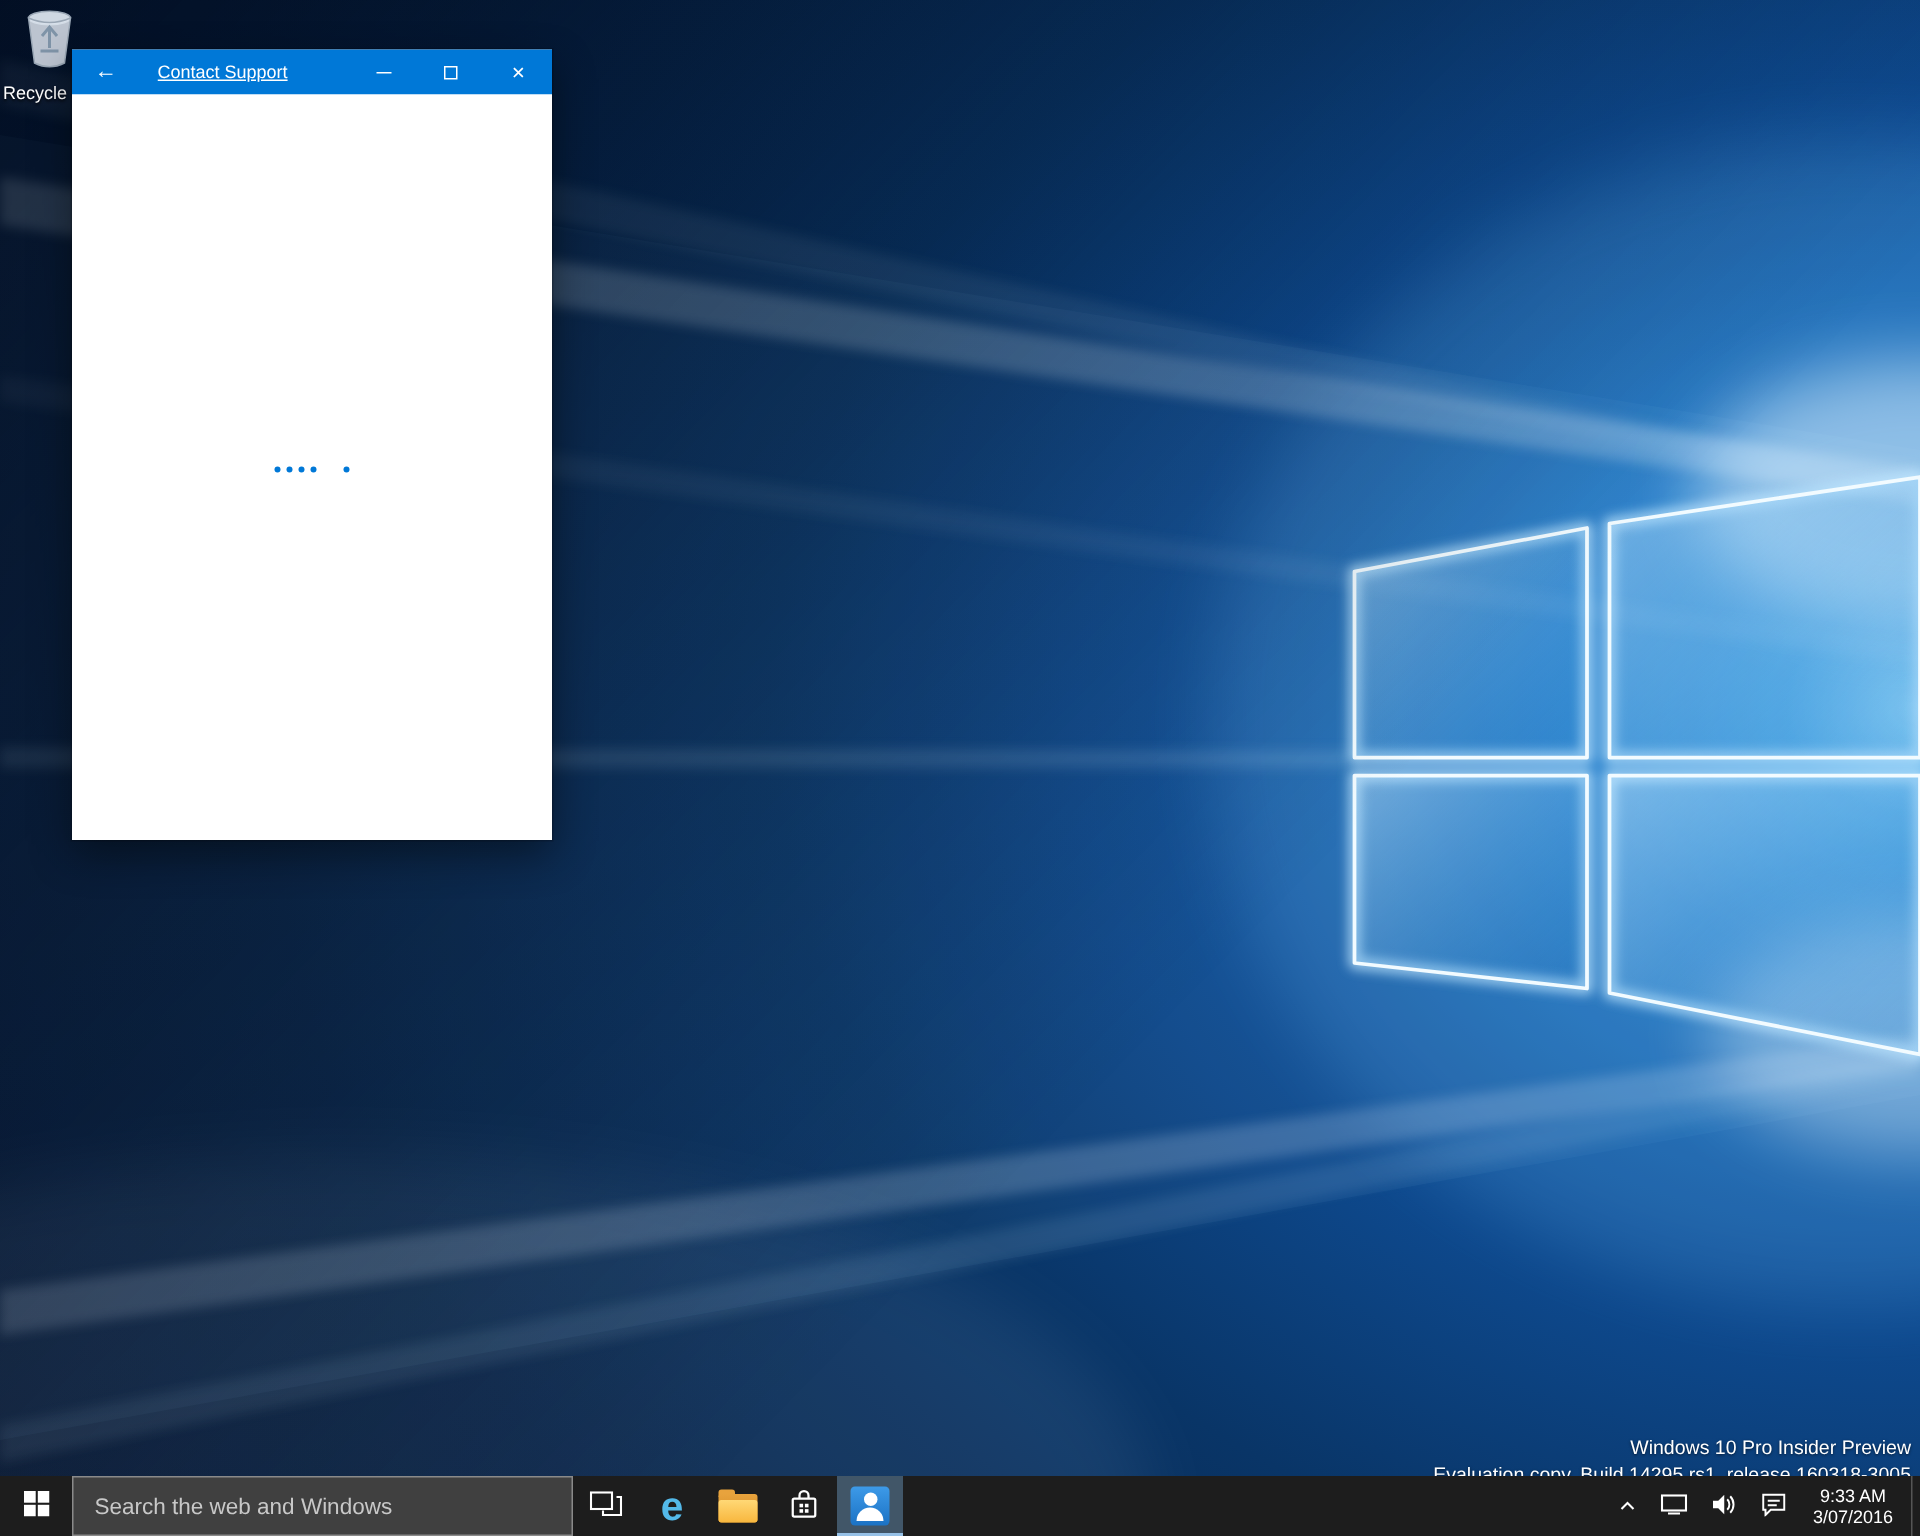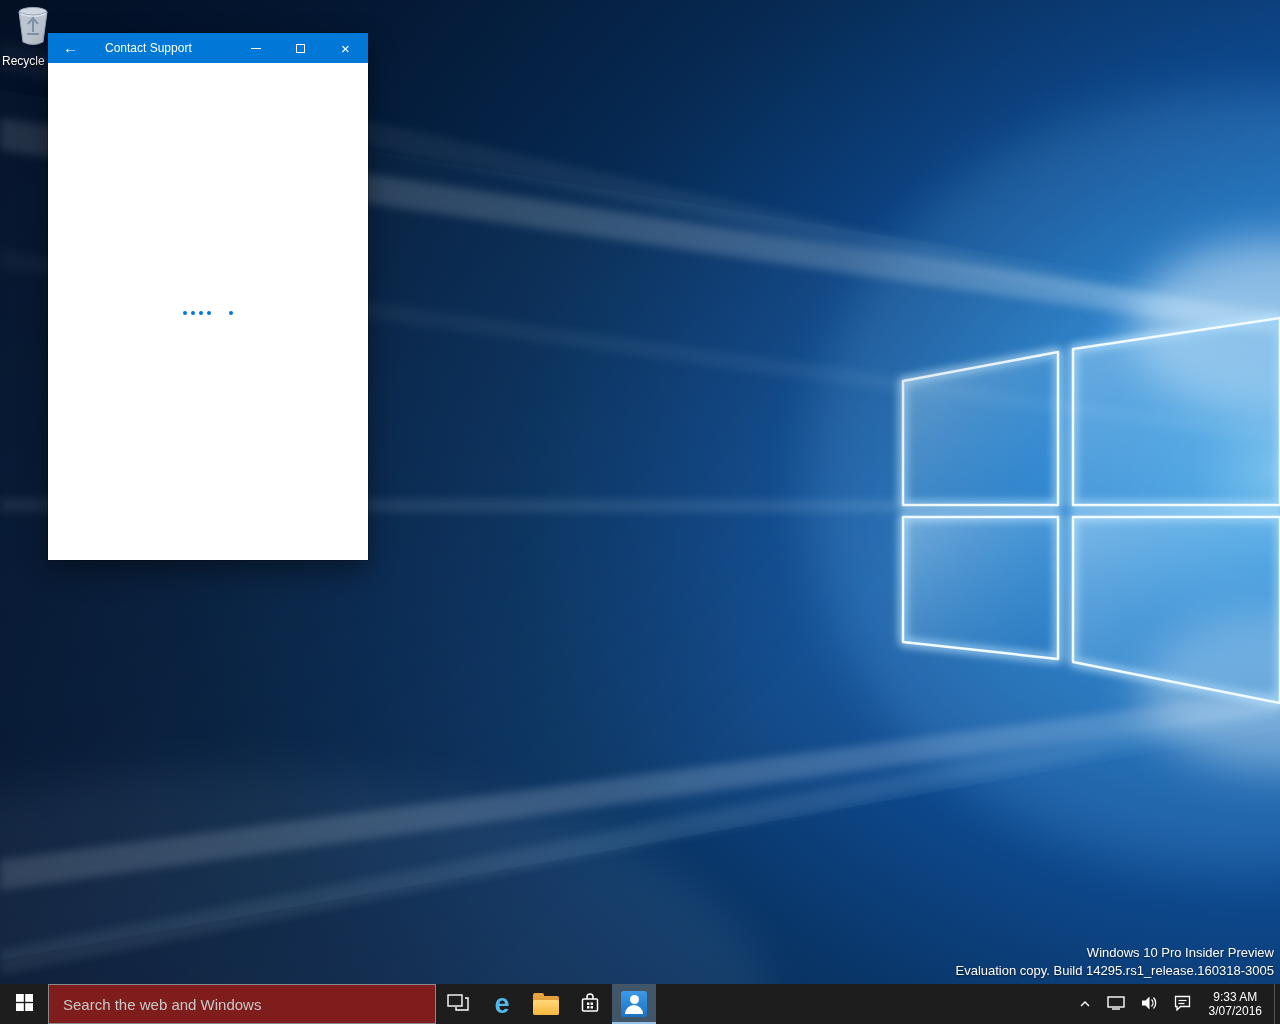--- a/index.html
+++ b/index.html
@@ -15,43 +15,43 @@
 
   
   .wallpaper{position:absolute;left:0;top:0;width:1280px;height:1024px;display:block;}
 
   
   .desktop-icon{position:absolute;left:2px;top:4px;width:62px;text-align:center;z-index:2;cursor:default;}
   .desktop-icon .glyph{display:inline-block;}
   .icon-label{margin-top:2px;font-size:12px;color:#ffffff;text-shadow:0 1px 2px rgba(0,0,0,.85);white-space:nowrap;}
 
   
-  .watermark{position:absolute;right:6px;bottom:44px;text-align:right;color:#ffffff;font-size:13px;line-height:18px;text-shadow:0 1px 2px rgba(0,0,0,.6);z-index:2;}
+  .watermark{position:absolute;right:6px;bottom:32px;text-align:right;color:#ffffff;font-size:13px;line-height:18px;text-shadow:0 1px 2px rgba(0,0,0,.6);z-index:2;}
 
   
   .app-window{position:absolute;left:48px;top:33px;width:320px;height:527px;z-index:5;background:var(--window-bg,#fff);box-shadow:0 10px 26px rgba(0,0,0,.45), 0 0 0 1px rgba(0,0,0,.18);display:flex;flex-direction:column;}
   .titlebar{height:30px;background:var(--titlebar,#0078d7);display:flex;align-items:center;flex:0 0 auto;}
   .back-btn{width:45px;height:30px;border:none;background:transparent;color:#fff;font-size:15px;line-height:30px;cursor:pointer;font-family:inherit;}
-  .win-title{flex:1;color:#ffffff;font-size:12px;margin-left:12px;white-space:nowrap;overflow:hidden;}
+  .win-title{flex:1;color:#ffffff;font-size:12px;margin-left:12px;white-space:nowrap;overflow:hidden;text-decoration:underline;}
   .caption-buttons{display:flex;height:30px;flex:0 0 auto;}
   .cap-btn{width:45px;height:30px;border:none;background:transparent;color:#fff;display:flex;align-items:center;justify-content:center;cursor:pointer;font-family:inherit;}
   .min-line{display:block;width:10px;height:1px;background:#fff;}
   .max-box{display:block;width:9px;height:9px;border:1px solid #fff;}
   .close-glyph{font-size:15px;line-height:1;}
   .window-body{flex:1;position:relative;background:var(--window-bg,#fff);}
   .loading-dots{position:absolute;left:50%;top:248px;transform:translateX(-50%);display:flex;align-items:center;}
   .loading-dots .dot{width:4px;height:4px;border-radius:50%;background:var(--dot,#0078d7);margin-right:4px;}
   .loading-dots .dot.lead{margin-left:14px;margin-right:0;}
 
   
   .taskbar{position:absolute;left:0;bottom:0;width:1280px;height:40px;background:var(--taskbar,#1d1d1d);display:flex;align-items:stretch;z-index:10;}
   .tb-btn{width:48px;height:40px;border:none;background:transparent;display:flex;align-items:center;justify-content:center;cursor:pointer;color:#fff;}
   .tb-btn.app{width:44px;}
   .tb-btn.active{background:rgba(102,144,180,.5);box-shadow:inset 0 -2px 0 rgba(160,205,245,.9);}
-  .searchbox{width:388px;height:40px;background:#7f1d1d;border:1px solid #8a8a8a;display:flex;align-items:center;flex:0 0 auto;}
+  .searchbox{width:334px;height:40px;background:#404040;border:1px solid #8a8a8a;display:flex;align-items:center;flex:0 0 auto;}
   .searchbox input{width:100%;height:100%;background:transparent;border:none;outline:none;color:#cfcfcf;font-size:15px;padding:0 14px;font-family:inherit;}
   .searchbox input::placeholder{color:#c8c8c8;opacity:1;}
   .tb-spacer{flex:1;}
 
   .edge-e{font-size:27px;font-weight:bold;color:#53b9e9;line-height:1;}
   .folder{position:relative;width:26px;height:19px;margin-top:3px;}
   .folder .back{position:absolute;left:0;top:0;width:26px;height:19px;background:linear-gradient(#e8a33d,#d28a23);border-radius:2px;}
   .folder .tab{position:absolute;left:0;top:-3px;width:11px;height:5px;background:#e8a33d;border-radius:2px 2px 0 0;}
   .folder .front{position:absolute;left:0;top:4px;width:26px;height:15px;background:linear-gradient(#ffd876,#f8b73e);border-radius:2px;}
   .person-tile{width:26px;height:26px;border-radius:3px;background:linear-gradient(#3d9ae8,#1b72c4);position:relative;}

